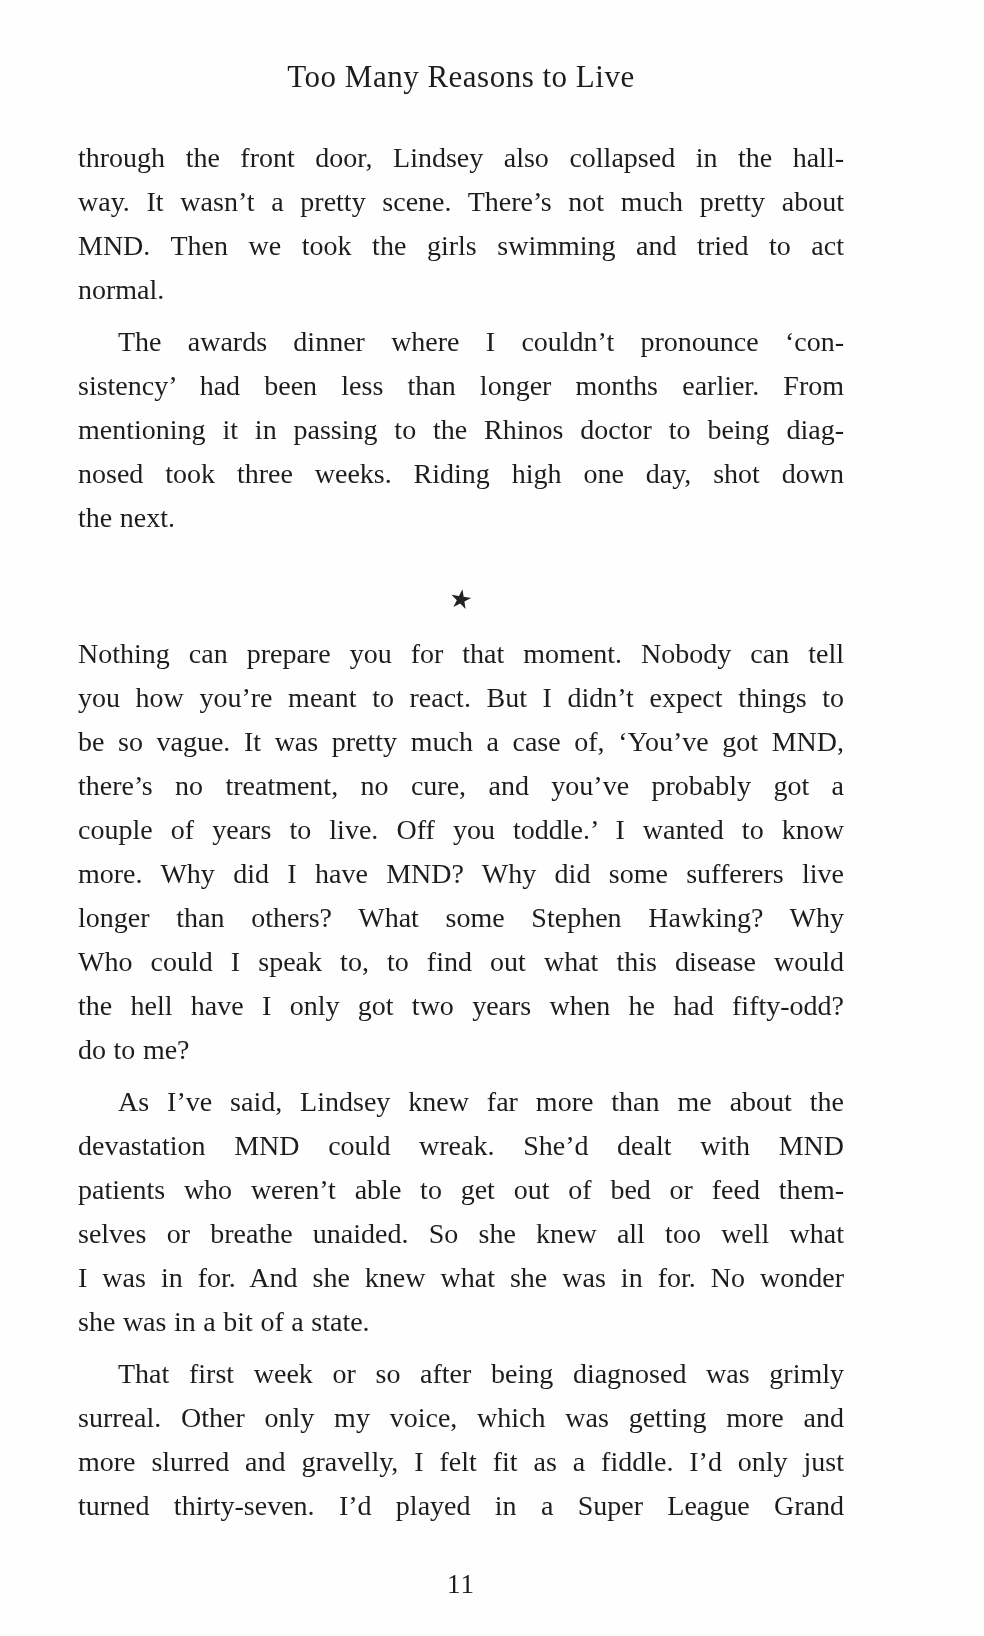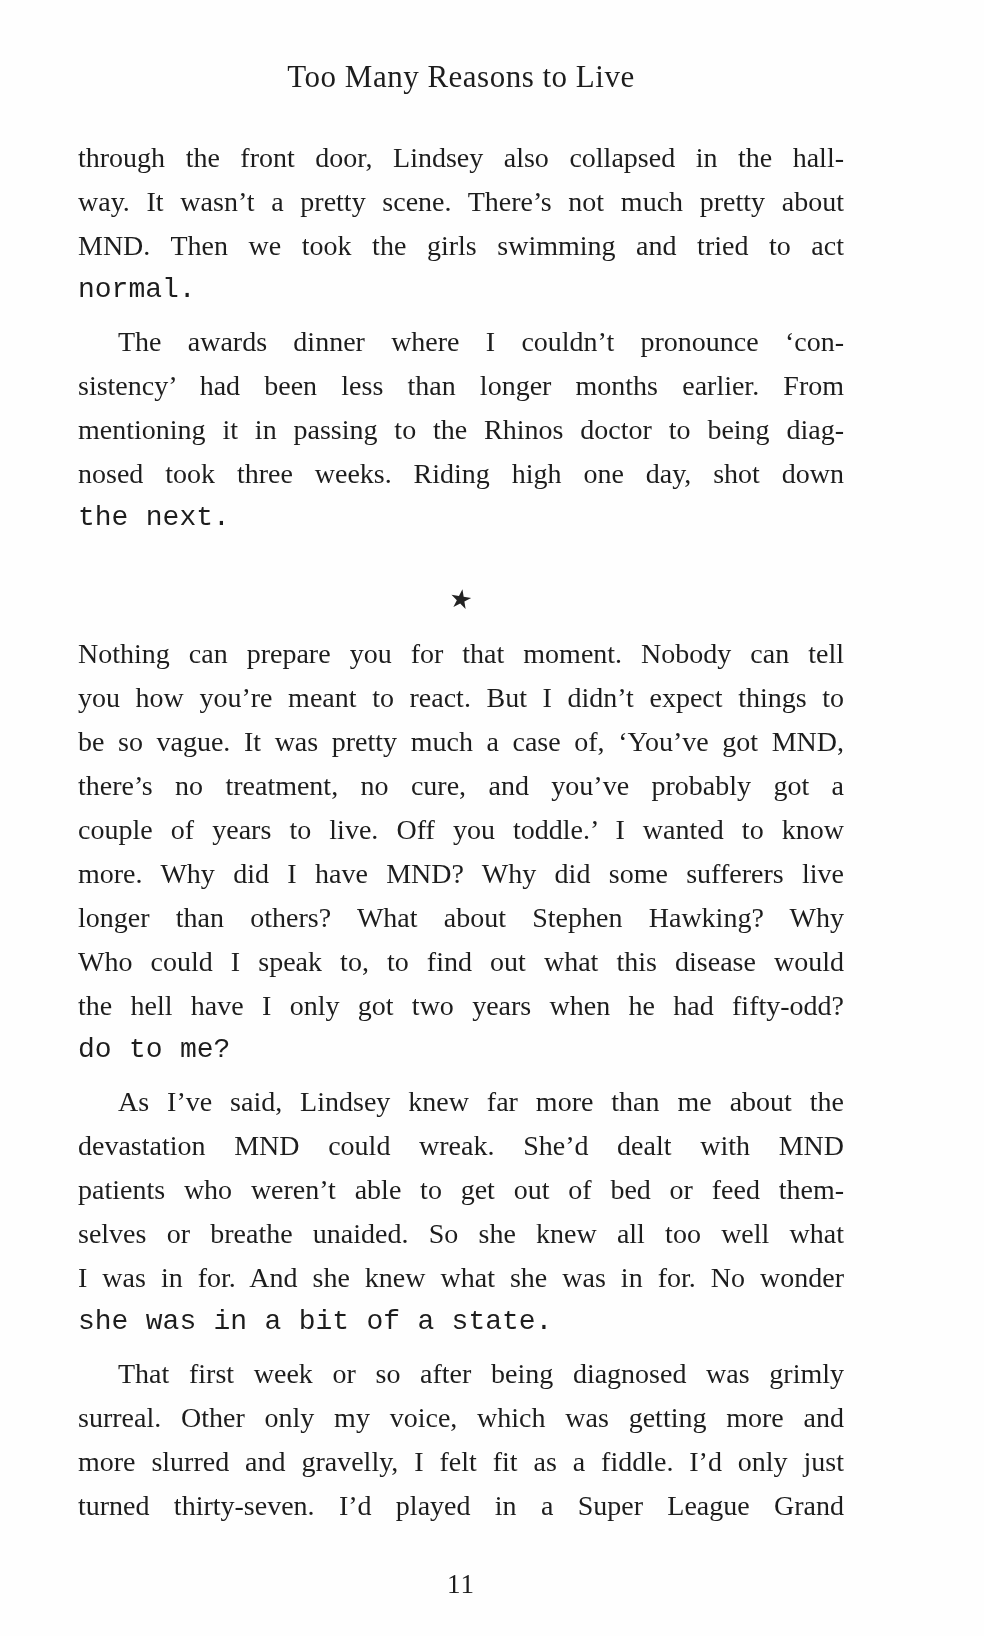--- a/index.html
+++ b/index.html
@@ -33,21 +33,20 @@
   .line {
     font-size: 28px;
     line-height: 44px;
     text-align: justify;
     text-align-last: justify;
     word-spacing: 0.02em;
     white-space: normal;
   }
   .line.para-end {
     text-align-last: left;
-    font-family: Liberation Mono, monospace;
   }
   .para.indent .line:first-child {
     text-indent: 40px;
     font-family: Liberation Serif, serif;
   }
   .divider {
     text-align: center;
     font-size: 26px;
     line-height: 28px;
     margin: 46px 0 18px 0;
@@ -86,21 +85,21 @@
           <div class="line para-end">the next.</div>
         </div>
         <div class="divider"><span class="star">★</span></div>
         <div class="para">
           <div class="line">Nothing can prepare you for that moment. Nobody can tell</div>
           <div class="line">you how you’re meant to react. But I didn’t expect things to</div>
           <div class="line">be so vague. It was pretty much a case of, ‘You’ve got MND,</div>
           <div class="line">there’s no treatment, no cure, and you’ve probably got a</div>
           <div class="line">couple of years to live. Off you toddle.’ I wanted to know</div>
           <div class="line">more. Why did I have MND? Why did some sufferers live</div>
-          <div class="line">longer than others? What about Stephen Hawking? Why</div>
+          <div class="line">longer than others? What some Stephen Hawking? Why</div>
           <div class="line">Who could I speak to, to find out what this disease would</div>
           <div class="line">the hell have I only got two years when he had fifty-odd?</div>
           <div class="line para-end">do to me?</div>
         </div>
         <div class="para indent">
           <div class="line">As I’ve said, Lindsey knew far more than me about the</div>
           <div class="line">devastation MND could wreak. She’d dealt with MND</div>
           <div class="line">patients who weren’t able to get out of bed or feed them-</div>
           <div class="line">selves or breathe unaided. So she knew all too well what</div>
           <div class="line">I was in for. And she knew what she was in for. No wonder</div>

